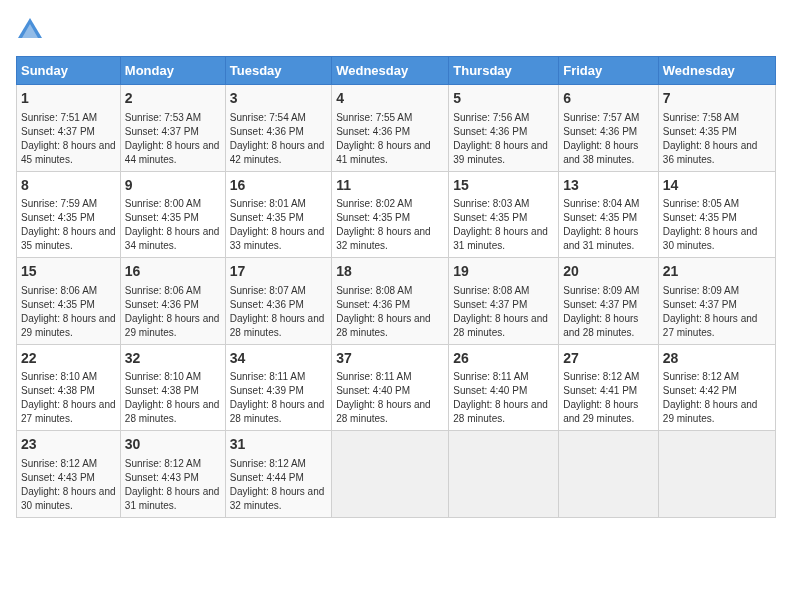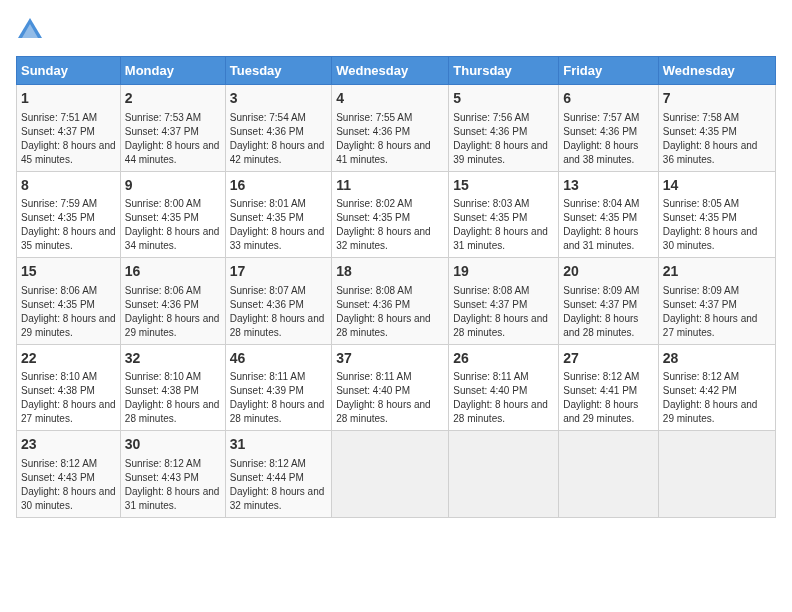--- a/index.html
+++ b/index.html
@@ -213,21 +213,21 @@
       <tr>
         <td>
           <span class="day-num">22</span>
           <div class="day-info">Sunrise: 8:10 AM<br>Sunset: 4:38 PM<br>Daylight: 8 hours and 27 minutes.</div>
         </td>
         <td>
           <span class="day-num">32</span>
           <div class="day-info">Sunrise: 8:10 AM<br>Sunset: 4:38 PM<br>Daylight: 8 hours and 28 minutes.</div>
         </td>
         <td>
-          <span class="day-num">46</span>
+          <span class="day-num">34</span>
           <div class="day-info">Sunrise: 8:11 AM<br>Sunset: 4:39 PM<br>Daylight: 8 hours and 28 minutes.</div>
         </td>
         <td>
           <span class="day-num">37</span>
           <div class="day-info">Sunrise: 8:11 AM<br>Sunset: 4:40 PM<br>Daylight: 8 hours and 28 minutes.</div>
         </td>
         <td>
           <span class="day-num">26</span>
           <div class="day-info">Sunrise: 8:11 AM<br>Sunset: 4:40 PM<br>Daylight: 8 hours and 28 minutes.</div>
         </td>

